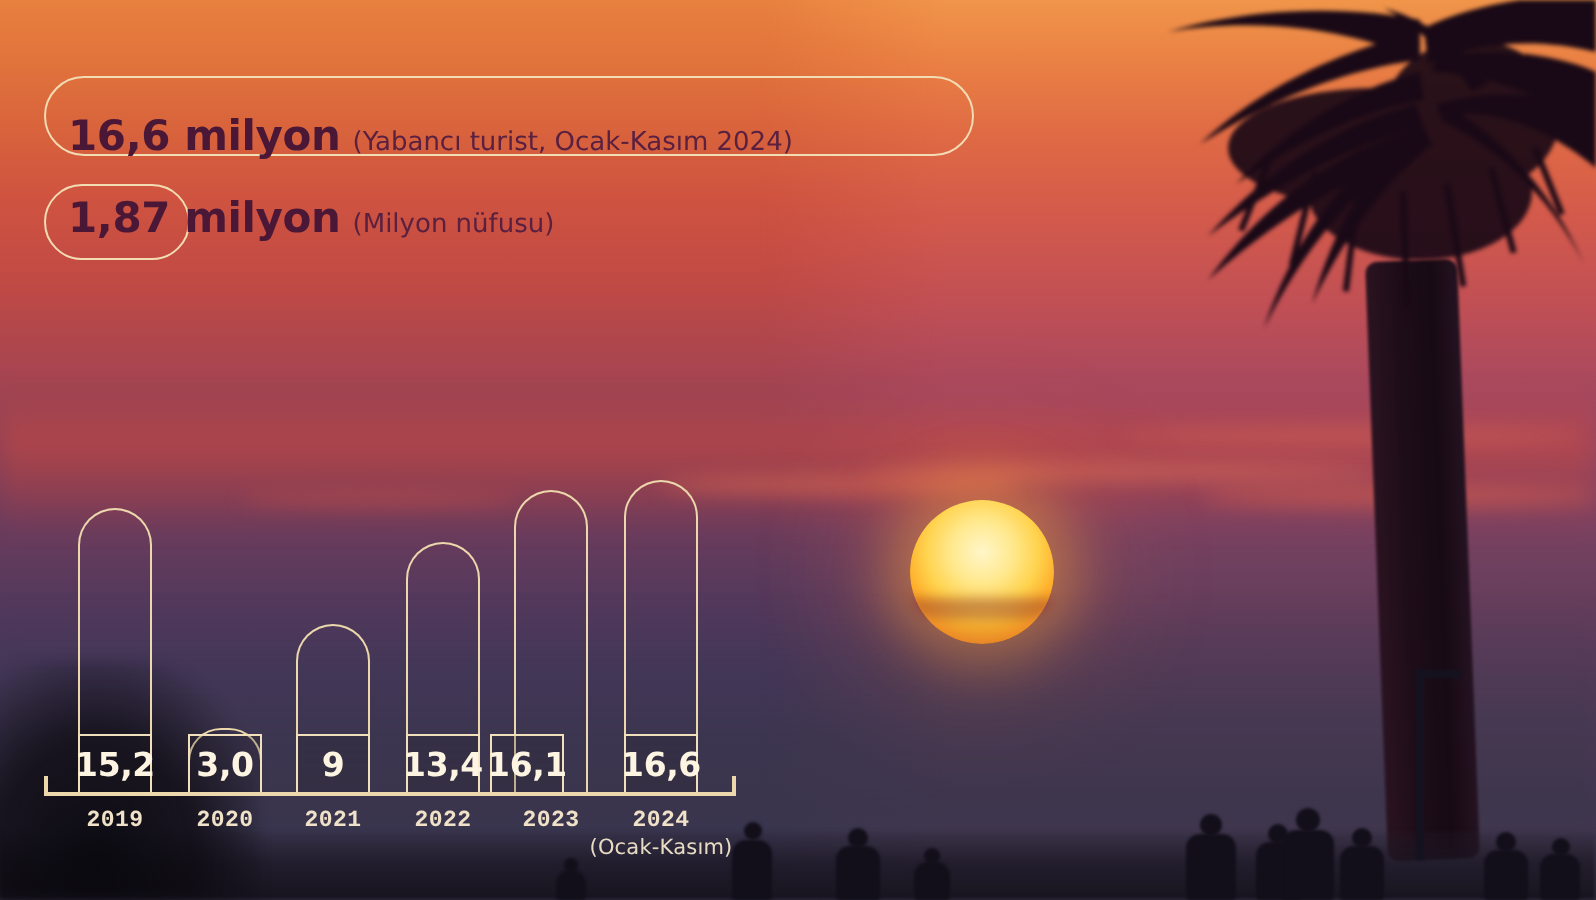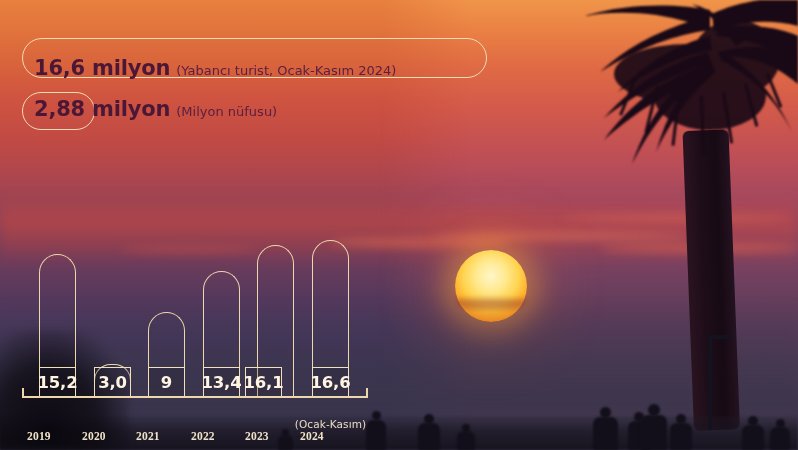--- a/index.html
+++ b/index.html
@@ -147,23 +147,23 @@
     position:absolute;box-sizing:border-box;
     border:1.7px solid #f0e0bc;
     color:#fdf4e2;
     font-family:"DejaVu Sans",sans-serif;
     font-size:16.5px;font-weight:bold;
     display:flex;align-items:center;justify-content:center;
     letter-spacing:-.2px;
     background:rgba(30,26,38,.22);
   }
   .xlabel{
-    position:absolute;text-align:left;
-    color:#f0e2c8;font-family:Liberation Serif, serif;
-    font-size:11.5px;font-weight:bold;letter-spacing:.2px;margin-top:26px;
+    position:absolute;text-align:center;
+    color:#f0e2c8;font-family:Liberation Mono, monospace;
+    font-size:11.5px;font-weight:bold;letter-spacing:.2px;
   }
   .xsub{
     position:absolute;text-align:center;
     color:#e9dcc4;font-family:"DejaVu Sans",sans-serif;
     font-size:10.5px;letter-spacing:.1px;
   }
   .axis{
     position:absolute;left:22px;top:396px;width:346px;height:1.8px;background:#ecd8ac;
   }
   .axis-tick{position:absolute;width:1.8px;height:9px;background:#ecd8ac;}
@@ -261,21 +261,21 @@
 
   <div class="overlay">
 
     <div class="pill pill-a"></div>
     <div class="statline statline-a">
       <span class="stat-num">16,6 milyon</span><span class="stat-note">(Yabancı turist, Ocak-Kasım 2024)</span>
     </div>
 
     <div class="pill pill-b"></div>
     <div class="statline statline-b">
-      <span class="stat-num">2,88 milyon</span><span class="stat-note">(Milyon nüfusu)</span>
+      <span class="stat-num">1,87 milyon</span><span class="stat-note">(Milyon nüfusu)</span>
     </div>
 
 
     <div class="chart">
       <div id="bars">
           <div class="bar" style="left: 39px; top: 253.686px; width: 37px; height: 143.314px; border-radius: 18.5px 18.5px 0px 0px;"></div>
           <div class="val" style="left: 39px; top: 367px; width: 37px; height: 30px;">15,2</div>
           <div class="xlabel" style="left: 27px; top: 404px; width: 61px;">2019</div>
           <div class="bar" style="left: 94px; top: 364px; width: 37px; height: 33px; border-radius: 16.5px 16.5px 0px 0px;"></div>
           <div class="val" style="left: 94px; top: 367px; width: 37px; height: 30px;">3,0</div>

